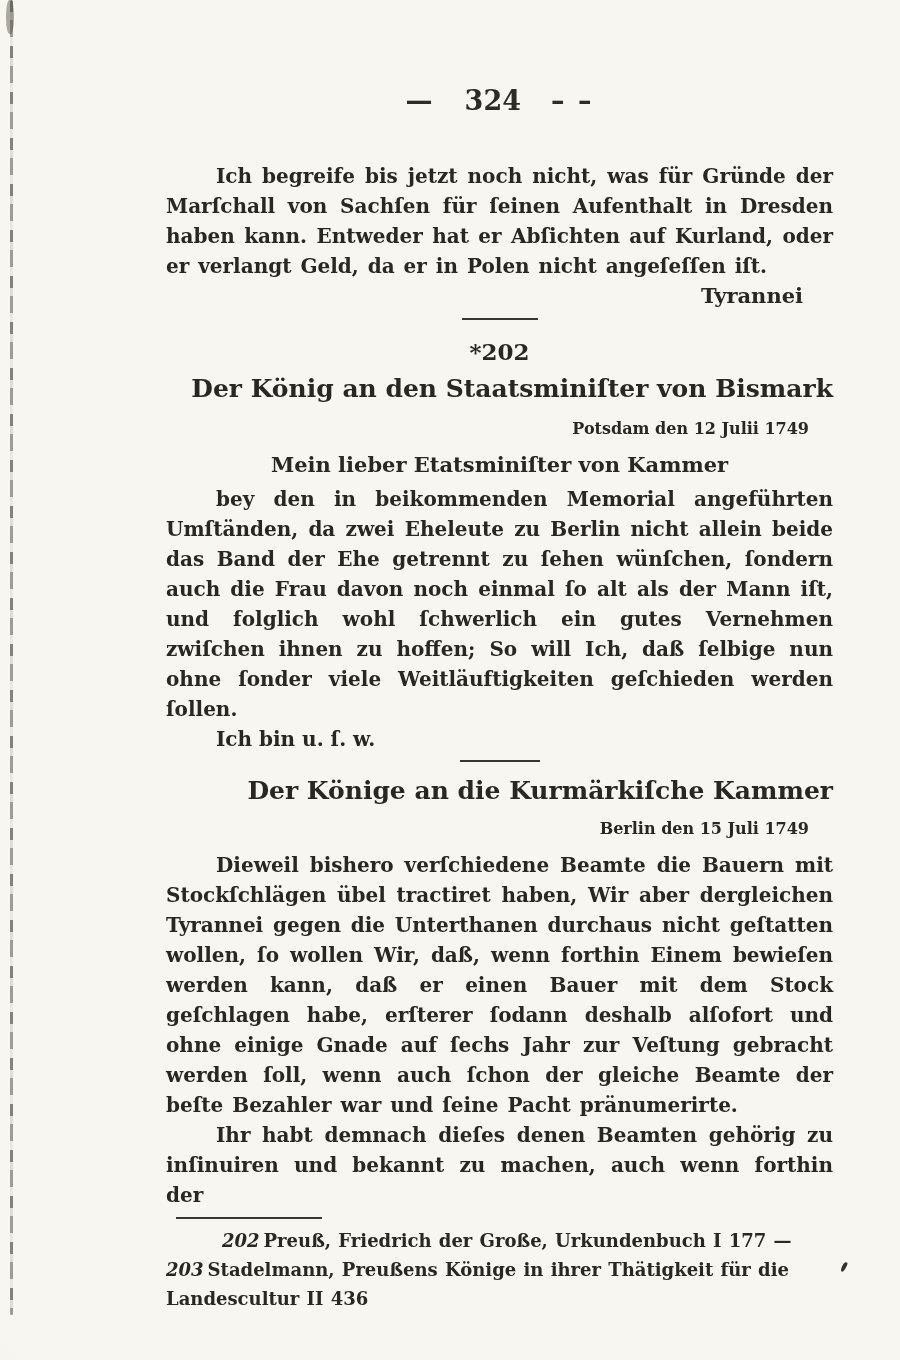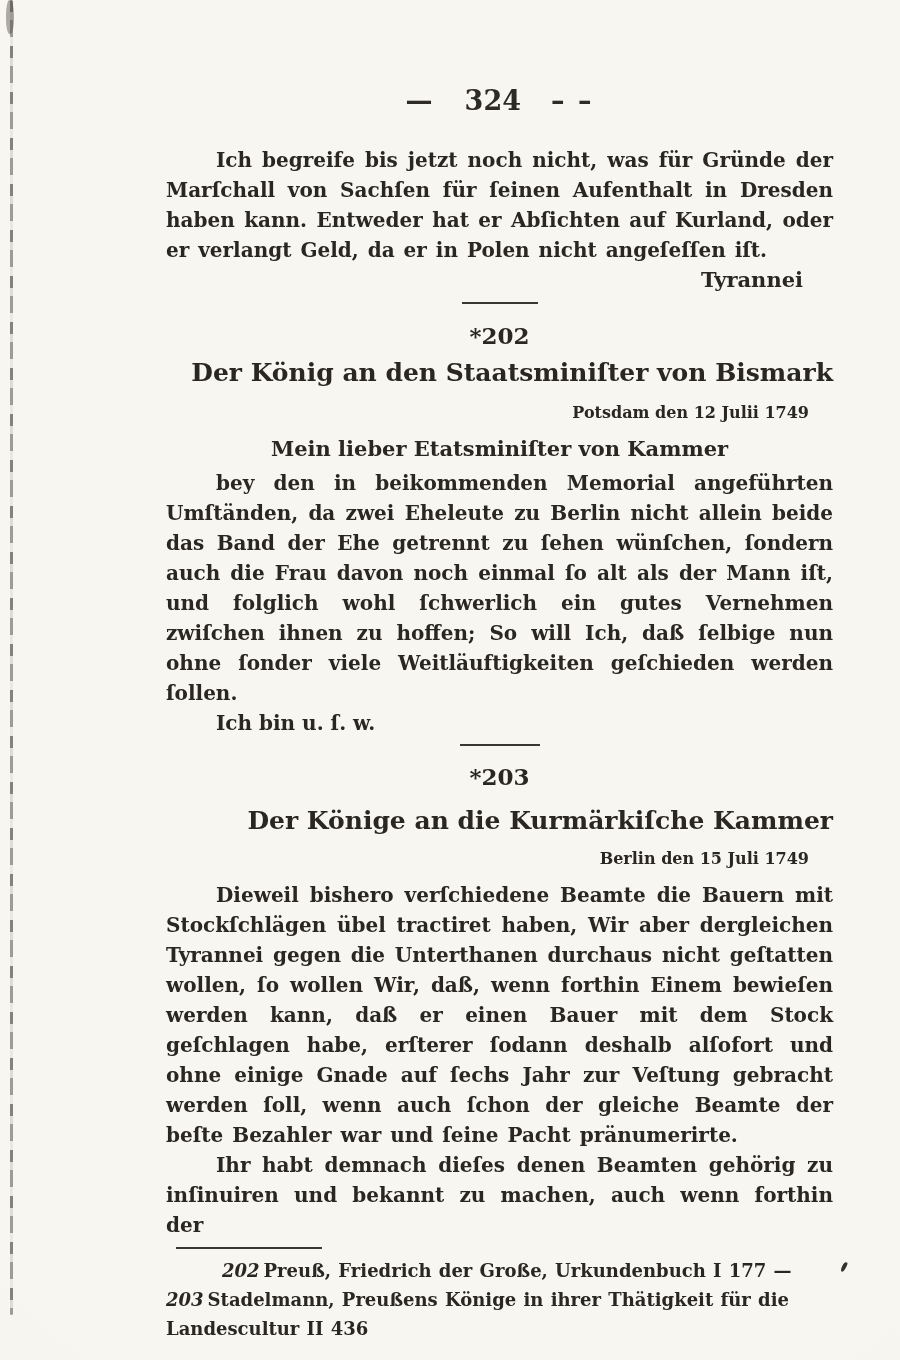--- a/index.html
+++ b/index.html
@@ -59,21 +59,21 @@
   .sec-title { margin-top:5px; text-align:right; font-size:25px; line-height:34px; font-weight:bold; }
   .sec-title-2 { margin-top:12px; }
   .dateline  { margin-top:8px; text-align:right; padding-right:24px; font-size:16px; line-height:30px; font-weight:bold; }
   .dateline-2 { margin-top:6px; }
   .salutation { margin-top:6px; text-align:center; font-size:21px; line-height:30px; font-weight:bold; }
 
   .body-202 { margin-top:4px; }
   .closing  { font-size:20px; line-height:30px; font-weight:bold; padding-left:50px; }
   .body-203a { margin-top:6px; }
 
-  .p1 { margin-top:28px; }
+  .p1 { margin-top:44px; }
 
   .fn-sep { width:146px; height:2px; background:#3a3731; margin:7px 0 0 10px; }
   .footnotes { margin-top:7px; font-size:18px; line-height:29px; font-weight:bold; text-align:justify; word-spacing:1px; }
   .fn-line1 { text-indent:56px; }
   .fn-ref { font-style:italic; padding-right:4px; }
 </style>
 </head>
 <body>
 
 <div class="page">
@@ -96,21 +96,20 @@
 
     <div class="sec-num">*202</div>
     <div class="sec-title">Der König an den Staatsminiſter von Bismark</div>
     <div class="dateline">Potsdam den 12 Julii 1749</div>
     <div class="salutation">Mein lieber Etatsminiſter von Kammer</div>
     <div class="para indent body-202">bey den in beikommenden Memorial angeführten Umſtänden, da zwei Eheleute zu Berlin nicht allein beide das Band der Ehe getrennt zu ſehen wünſchen, ſondern auch die Frau davon noch einmal ſo alt als der Mann iſt, und folglich wohl ſchwerlich ein gutes Vernehmen zwiſchen ihnen zu hoffen; So will Ich, daß ſelbige nun ohne ſonder viele Weitläuftigkeiten geſchieden werden ſollen.</div>
     <div class="closing">Ich bin u. ſ. w.</div>
 
     <div class="divider div-2"></div>
 
-    <div class="sec-num sec-num-2">*203</div>
     <div class="sec-title sec-title-2">Der Könige an die Kurmärkiſche Kammer</div>
     <div class="dateline dateline-2">Berlin den 15 Juli 1749</div>
     <div class="para indent body-203a">Dieweil bishero verſchiedene Beamte die Bauern mit Stockſchlägen übel tractiret haben, Wir aber dergleichen Tyrannei gegen die Unterthanen durchaus nicht geſtatten wollen, ſo wollen Wir, daß, wenn forthin Einem bewieſen werden kann, daß er einen Bauer mit dem Stock geſchlagen habe, erſterer ſodann deshalb alſofort und ohne einige Gnade auf ſechs Jahr zur Veſtung gebracht werden ſoll, wenn auch ſchon der gleiche Beamte der beſte Bezahler war und ſeine Pacht pränumerirte.</div>
     <div class="para indent">Ihr habt demnach dieſes denen Beamten gehörig zu inſinuiren und bekannt zu machen, auch wenn forthin der</div>
 
     <div class="fn-sep"></div>
     <div class="footnotes">
       <div class="fn-line1"><span class="fn-ref">202</span><span>Preuß, Friedrich der Große, Urkundenbuch I 177 —</span></div>
       <div><span class="fn-ref">203</span><span>Stadelmann, Preußens Könige in ihrer Thätigkeit für die</span></div>
       <div>Landescultur II 436</div>

